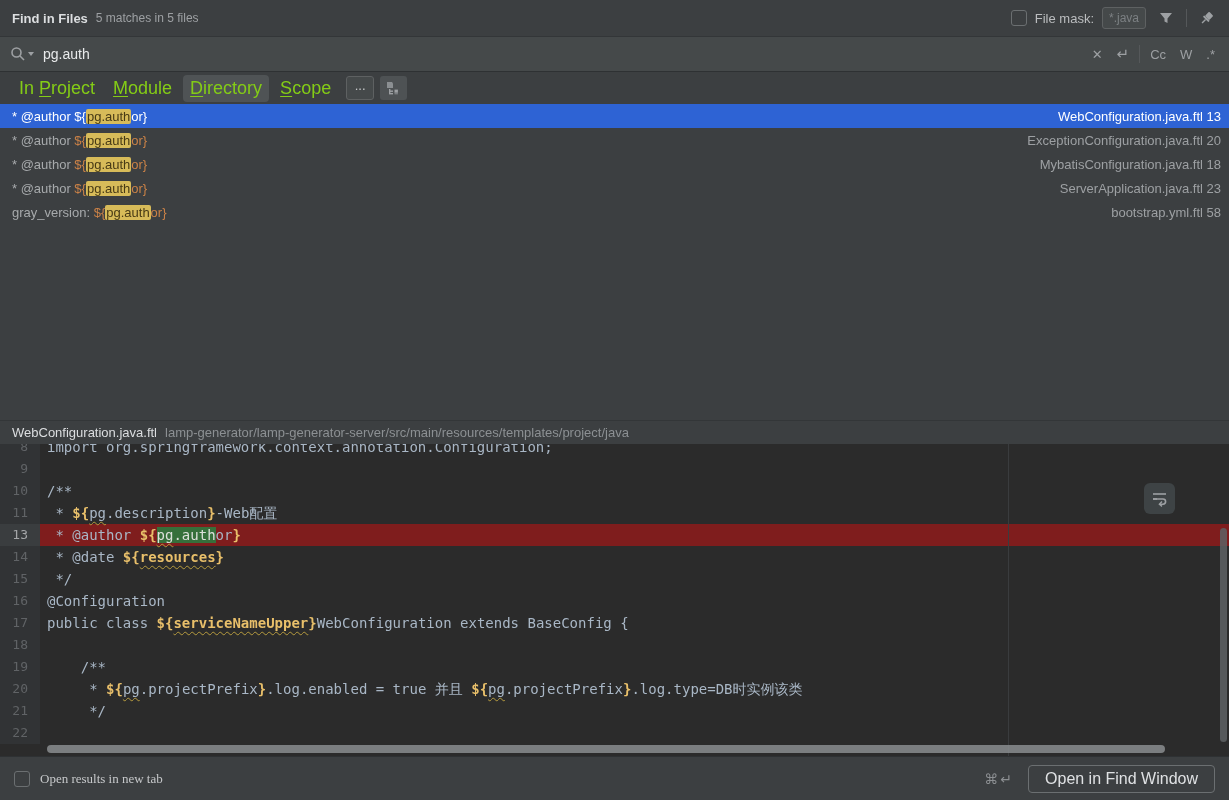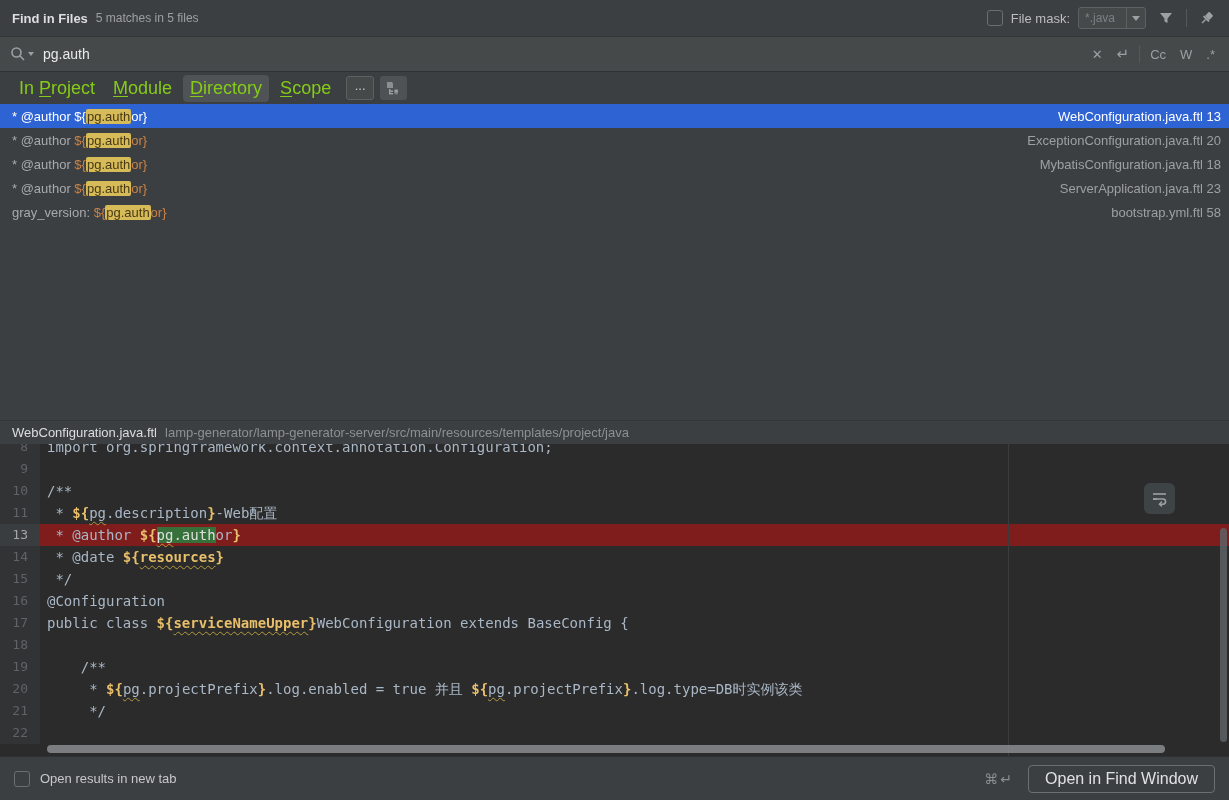--- a/index.html
+++ b/index.html
@@ -7,21 +7,21 @@
     font-family:"Liberation Sans","DejaVu Sans",sans-serif; }
   .app { width:1229px; height:800px; display:flex; flex-direction:column; background:#3C3F41; color:#BBBDBF; }
 
   
   .titlebar { height:36px; flex:0 0 36px; display:flex; align-items:center; padding:0 10px 0 12px; }
   .title { font-weight:bold; font-size:13px; color:#DCDEE0; }
   .summary { font-size:12px; color:#9DA0A3; margin-left:8px; }
   .titlebar-right { margin-left:auto; display:flex; align-items:center; gap:8px; }
   .checkbox { width:16px; height:16px; border:1.5px solid #6B6F71; border-radius:3px; background:transparent; flex:0 0 16px; }
   .filemask-label { font-size:13px; color:#BBBDBF; }
-  .combo { width:68px; height:22px; background:#45494A; border:1px solid #5E6162; border-radius:3px;
+  .combo { width:44px; height:22px; background:#45494A; border:1px solid #5E6162; border-radius:3px;
     display:flex; align-items:center; overflow:hidden; }
   .combo .val { flex:1; font-size:12px; color:#7C8083; padding:0 6px; }
   .combo .sep { width:1px; height:100%; background:#5E6162; }
   .combo .arr { width:18px; display:flex; align-items:center; justify-content:center; }
   .tri { width:0; height:0; border-left:4px solid transparent; border-right:4px solid transparent; border-top:5px solid #9DA0A3; }
   .vdiv { width:1px; height:18px; background:#55585A; }
   .iconbtn { width:24px; height:24px; display:flex; align-items:center; justify-content:center; }
 
   
   .searchrow { height:36px; flex:0 0 36px; background:#45494A; border-top:1px solid #333638; border-bottom:1px solid #2E3133;
@@ -81,21 +81,21 @@
   .guide { position:absolute; left:1008px; top:0; bottom:0; width:1px; background:#3A3C3E; }
   .wrapbtn { position:absolute; left:1144px; top:39px; width:31px; height:31px; background:#3E4345; border-radius:6px;
     display:flex; align-items:center; justify-content:center; }
   .vscroll { position:absolute; right:2px; top:84px; width:7px; height:214px; background:#5E6264; border-radius:4px; opacity:.85; }
   .hscroll { position:absolute; left:47px; bottom:3px; height:8px; width:1118px; background:#8A8D8F; border-radius:4px; opacity:.85; }
 
   
   .footer { height:44px; flex:0 0 44px; display:flex; align-items:center; padding:0 14px; background:#3C3F41;
     border-top:1px solid #2E3133; }
   .footer .cb { margin-right:10px; }
-  .footer-label { font-size:13px; color:#C6C8CA; }
+  .footer-label { font-size:13px; color:#C6C8CA;font-family:Liberation Serif, serif; }
   .footer-right { margin-left:auto; display:flex; align-items:center; gap:14px; }
   .shortcut { font-size:14px; color:#8C8F92; letter-spacing:2px; }
   .findwin-btn { height:28px; padding:0 16px; background:transparent; border:1px solid #6B6F71; border-radius:4px;
     color:#DFE1E3; font-size:16px; font-family:inherit; display:flex; align-items:center; }
 
   svg { display:block; }
 </style>
 </head>
 <body>
 

